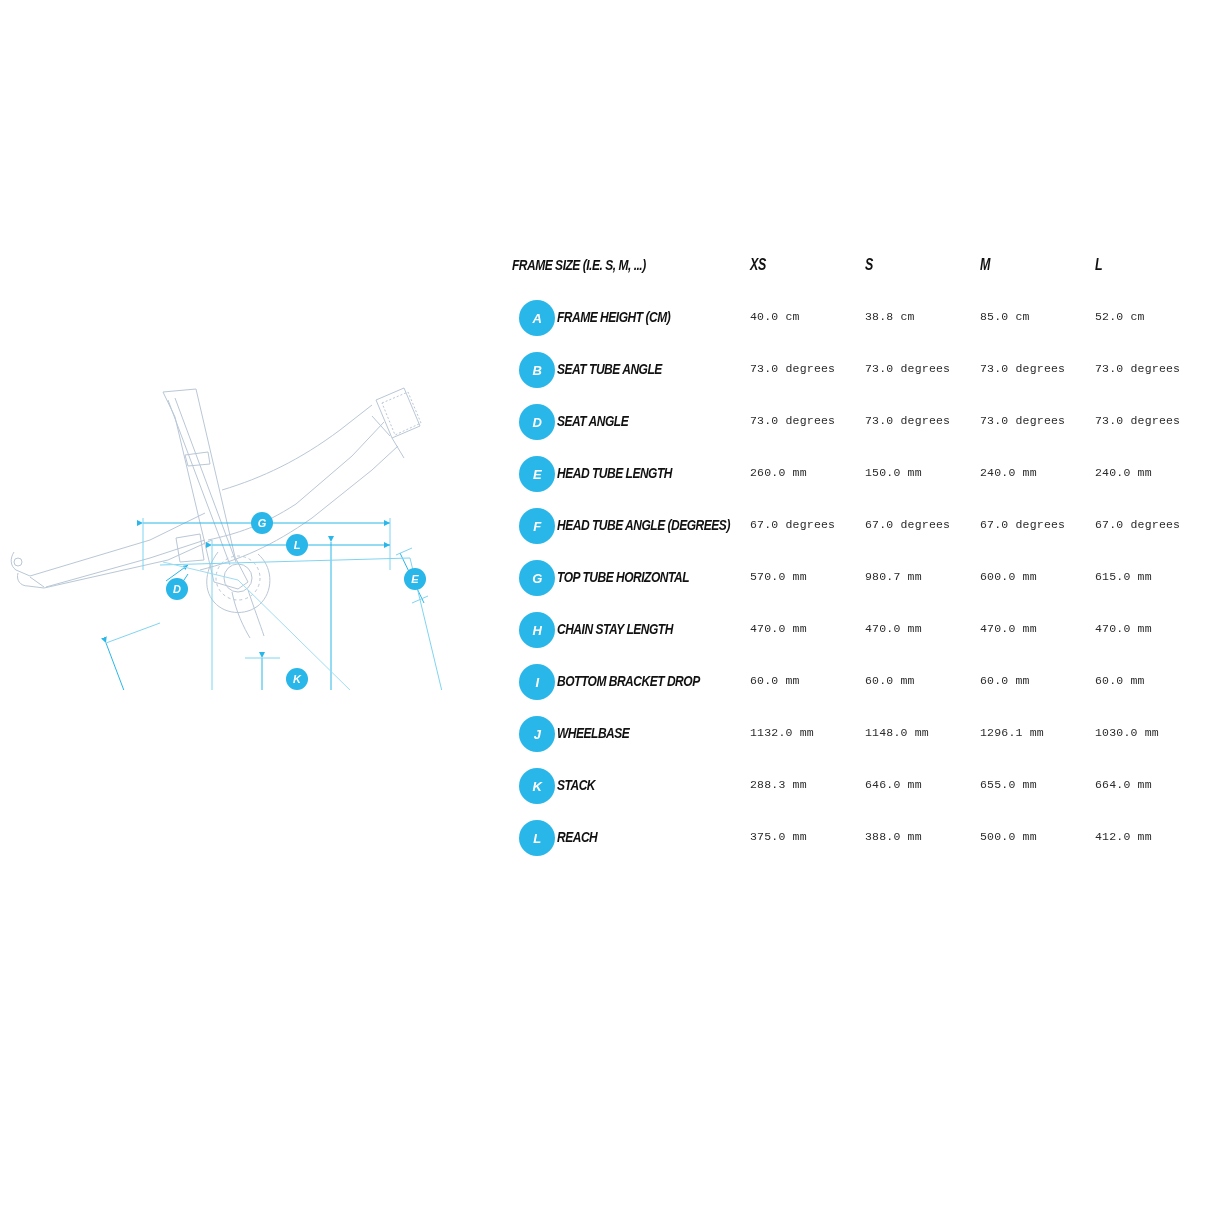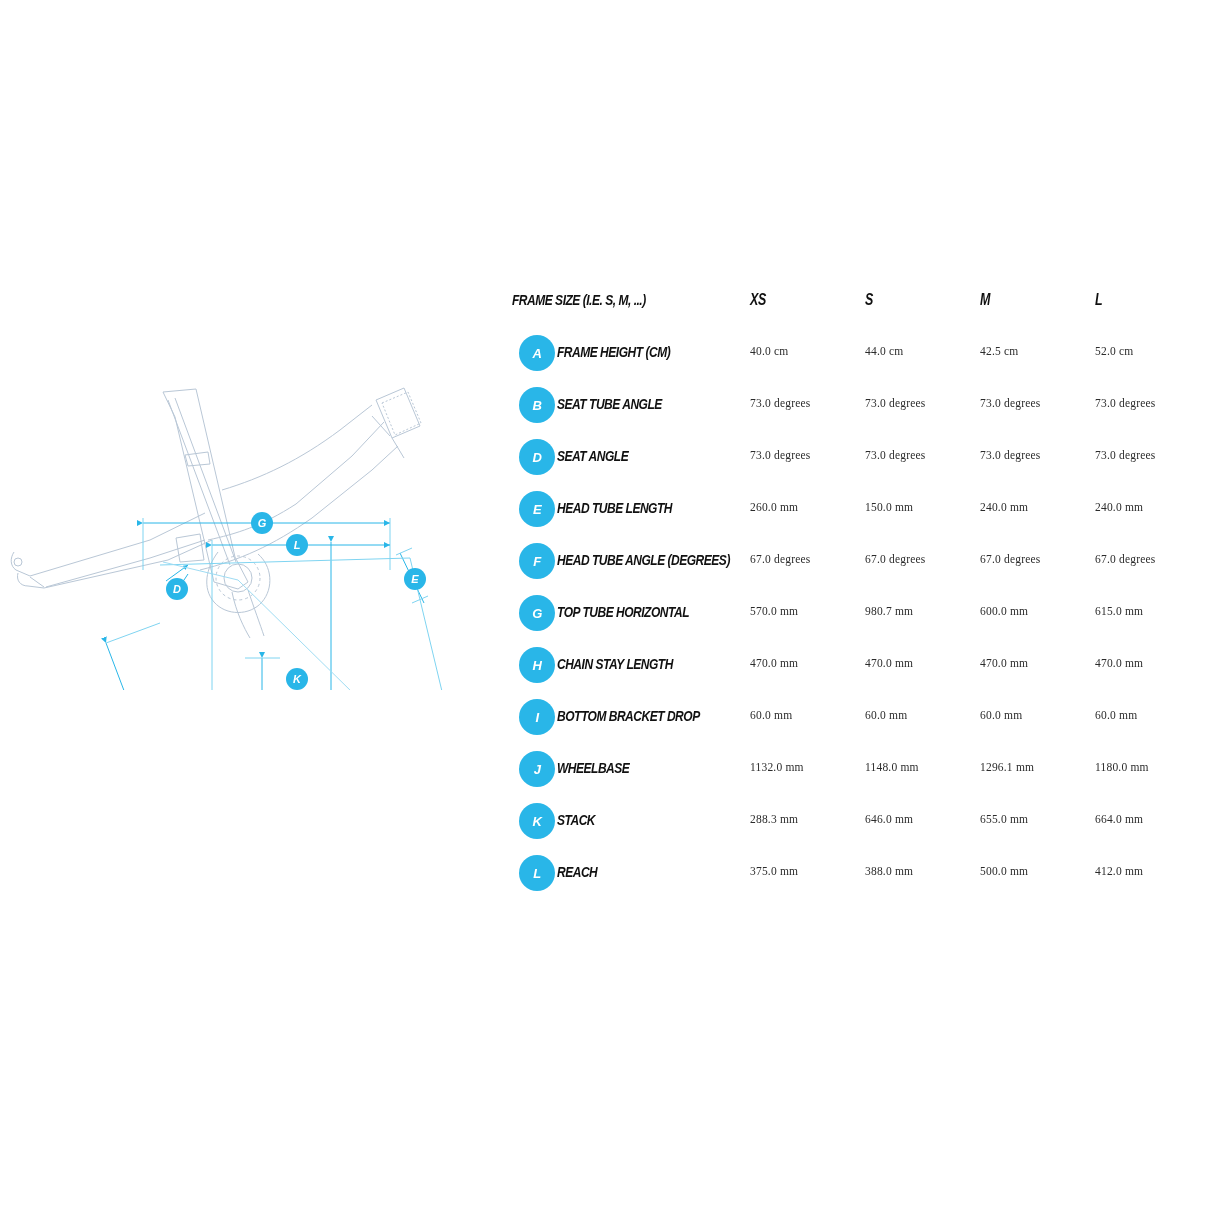--- a/index.html
+++ b/index.html
@@ -28,21 +28,20 @@
     text-anchor:middle;
     dominant-baseline:central;
     letter-spacing:0px;
   }
 
   
   #geo-table{
     position:absolute;
     left:512px; top:248px;
     width:700px;
-    margin-top:35px;
   }
 
   .geo-header-row{
     position:relative;
     height:52px;
   }
   .geo-row{
     position:relative;
     height:52px;
   }
@@ -98,21 +97,21 @@
     color:#111111;
     letter-spacing:-0.6px;
     transform:scaleX(0.80);
     transform-origin:left center;
     white-space:nowrap;
   }
 
   .row-val{
     position:absolute;
     top:10px;
-    font-family:Liberation Serif, serif;
+    font-family:Liberation Mono, monospace;
     font-size:11.5px;
     color:#2b2b2b;
     white-space:nowrap;
     letter-spacing:0.2px;
   }
 
   .c0{left:238px;}
   .c1{left:353px;}
   .c2{left:468px;}
   .c3{left:583px;}
@@ -281,22 +280,22 @@
     <div class="hdr-size c0">XS</div>
     <div class="hdr-size c1">S</div>
     <div class="hdr-size c2">M</div>
     <div class="hdr-size c3">L</div>
   </div>
 
   <div class="geo-row">
     <div class="row-badge">A</div>
     <div class="row-label">FRAME HEIGHT (CM)</div>
     <div class="row-val c0">40.0 cm</div>
-    <div class="row-val c1">44.0 cm</div>
-    <div class="row-val c2">42.5 cm</div>
+    <div class="row-val c1">38.8 cm</div>
+    <div class="row-val c2">85.0 cm</div>
     <div class="row-val c3">52.0 cm</div>
   </div>
 
   <div class="geo-row">
     <div class="row-badge">B</div>
     <div class="row-label">SEAT TUBE ANGLE</div>
     <div class="row-val c0">73.0 degrees</div>
     <div class="row-val c1">73.0 degrees</div>
     <div class="row-val c2">73.0 degrees</div>
     <div class="row-val c3">73.0 degrees</div>
@@ -355,21 +354,21 @@
     <div class="row-val c2">60.0 mm</div>
     <div class="row-val c3">60.0 mm</div>
   </div>
 
   <div class="geo-row">
     <div class="row-badge">J</div>
     <div class="row-label">WHEELBASE</div>
     <div class="row-val c0">1132.0 mm</div>
     <div class="row-val c1">1148.0 mm</div>
     <div class="row-val c2">1296.1 mm</div>
-    <div class="row-val c3">1180.0 mm</div>
+    <div class="row-val c3">1030.0 mm</div>
   </div>
 
   <div class="geo-row">
     <div class="row-badge">K</div>
     <div class="row-label">STACK</div>
     <div class="row-val c0">288.3 mm</div>
     <div class="row-val c1">646.0 mm</div>
     <div class="row-val c2">655.0 mm</div>
     <div class="row-val c3">664.0 mm</div>
   </div>

